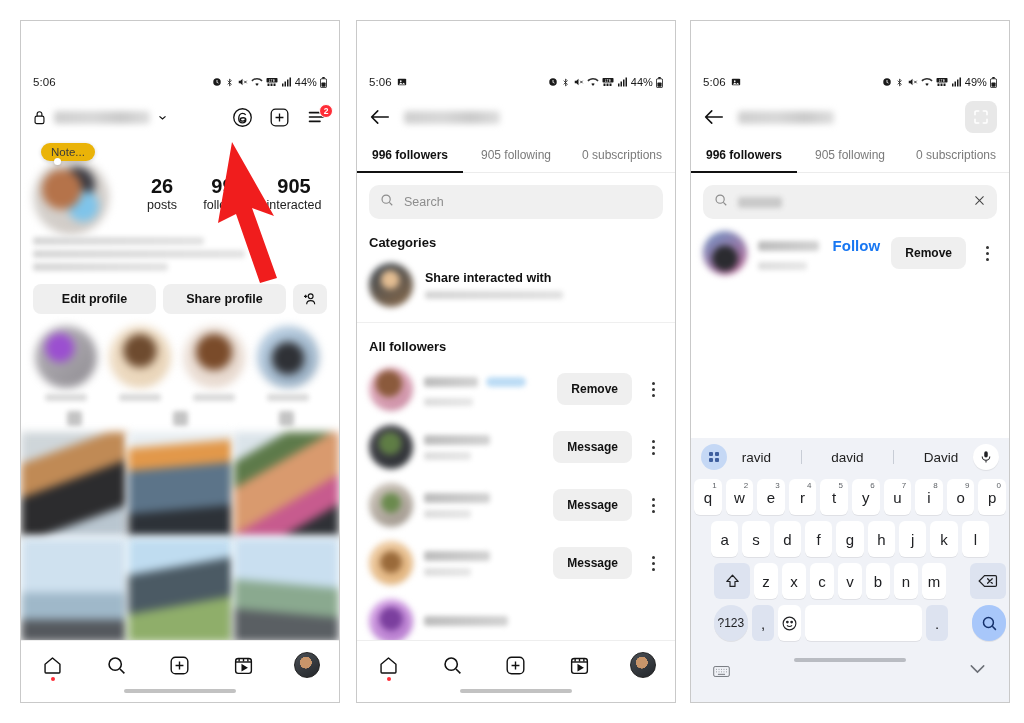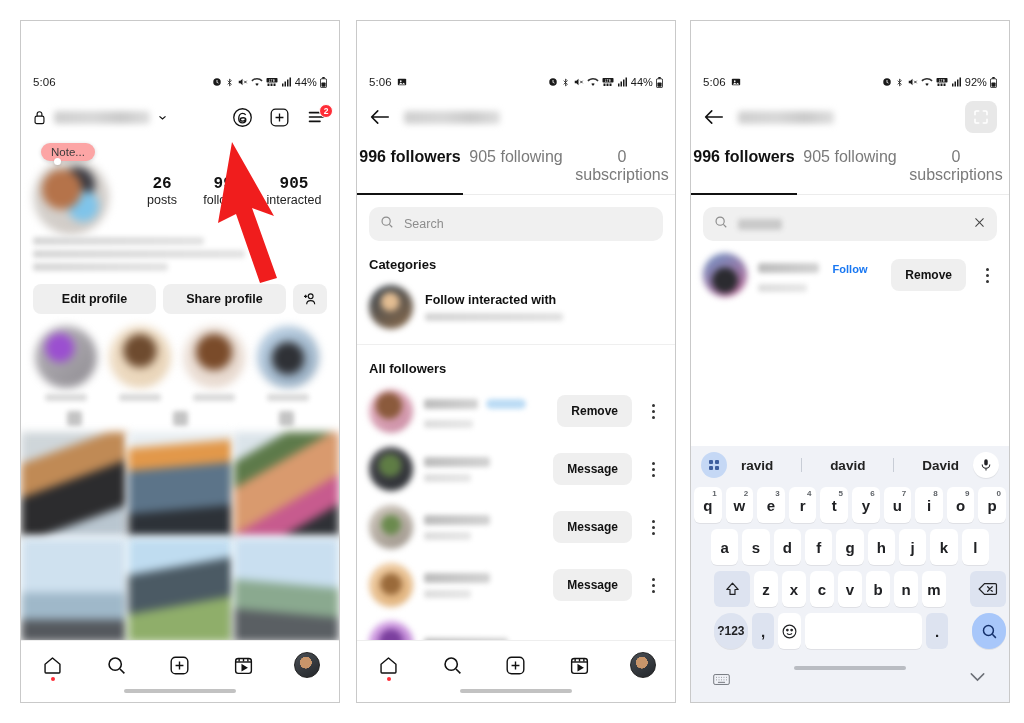--- a/index.html
+++ b/index.html
@@ -49,41 +49,41 @@
     display: flex; align-items: center; justify-content: center;
     border: 1.5px solid #fff;
   }
   .ico-wrap { position: relative; display: inline-flex; }
 
   
   .profile-row { display: flex; align-items: flex-start; padding: 6px 12px 0 12px; }
   .avatar-col { position: relative; width: 96px; flex: 0 0 96px; }
   .note-bubble {
     position: absolute; left: 8px; top: -2px; z-index: 3;
-    background: #fca5a5; border-radius: 13px; padding: 3px 10px;
+    background: #eab308; border-radius: 13px; padding: 3px 10px;
     font-size: 11.5px; color: #3a3a3a;
     box-shadow: 0 1px 4px rgba(0,0,0,.16);
   }
   .note-bubble::after{
     content:""; position:absolute; left:13px; bottom:-4px;
     width:7px;height:7px;border-radius:50%;background:#fff;
     box-shadow: 0 1px 3px rgba(0,0,0,.14);
   }
   .big-avatar {
     margin-top: 14px; width: 76px; height: 76px; border-radius: 50%;
     background:
       radial-gradient(circle at 38% 40%, #b5734a 0 30%, transparent 31%),
       radial-gradient(circle at 66% 62%, #7fc4ea 0 22%, transparent 23%),
       radial-gradient(circle at 58% 34%, #3a3a42 0 26%, transparent 27%),
       linear-gradient(150deg,#d9d6d2,#cfc9c4);
     filter: blur(4px);
   }
   .stats { display: flex; flex: 1; justify-content: space-around; padding-top: 30px; }
   .stat { text-align: center; min-width: 62px; }
-  .stat-num { font-size: 16px; font-weight: 700; color: #111; line-height: 1.15; font-family: Liberation Mono, monospace; }
+  .stat-num { font-size: 20px; font-weight: 700; color: #111; line-height: 1.15; }
   .stat-lbl { font-size: 12.5px; color: #222; }
   .stat.clipped { overflow: hidden; }
 
   .bio-block { padding: 2px 12px 0 12px; }
   .bio-line { height: 8px; margin-bottom: 5px; border-radius: 3px;
     background: linear-gradient(90deg,#d6d6d6,#e2e2e2); filter: blur(2.6px); }
   .bio-line.l1 { width: 58%; } .bio-line.l2 { width: 72%; } .bio-line.l3 { width: 46%; }
 
   .btn-row { display: flex; gap: 7px; padding: 8px 12px 0 12px; }
   .gbtn {
@@ -128,21 +128,21 @@
     border:1px solid #222; }
   .home-ind { width: 112px; height: 4px; border-radius: 2px; background:#c2c2c2; margin: 4px auto 0; }
 
   
   .lst-head { height: 44px; display:flex; align-items:center; padding:0 12px; gap:14px; }
   .back-ar svg { display:block; }
   .sq-btn { margin-left:auto; width:32px;height:32px;border-radius:8px;background:#E8E8E8;
     display:flex;align-items:center;justify-content:center; }
 
   .tabs { display:flex; border-bottom: 1px solid #ececec; }
-  .tab { flex:1; text-align:center; padding: 9px 0 10px; font-size: 16px; color:#7a7a7a; position:relative; }
+  .tab { flex:1; text-align:center; padding: 9px 0 10px; font-size: 12px; color:#7a7a7a; position:relative; }
   .tab.active { color:#111; font-weight:700; }
   .tab.active::after { content:""; position:absolute; left:0; right:0; bottom:-1px; height:2px; background:#111; }
 
   .searchbar {
     margin: 12px 12px 0; height: 34px; background:#F0F0F0; border-radius: 10px;
     display:flex; align-items:center; padding: 0 11px; gap: 10px;
   }
   .search-ph { font-size:12.5px; color:#8d8d8d; }
   .search-val { width: 44px; height: 11px; border-radius:3px; background:#c9c9c9; filter: blur(2.6px); }
   .x-btn { margin-left:auto; }
@@ -173,24 +173,24 @@
   .f-tag { display:inline-block; width:40px;height:10px;margin-left:8px;border-radius:5px;background:#bcdcf5; filter: blur(2.6px); vertical-align: middle;}
   .f-sub { height:8px; width:40%; margin-top:7px; border-radius:3px; background:linear-gradient(90deg,#dcdcdc,#e6e6e6); filter: blur(2.4px); }
   .act-btn {
     background:#EFEFEF; border-radius:8px; height:30px; padding: 16px 14px;
     display:flex;align-items:center;justify-content:center;
     font-size:12px; font-weight:700; color:#111; white-space:nowrap;
   }
   .kebab { width:20px; display:flex; flex-direction:column; align-items:center; gap:3px; }
   .kebab i { width:3px;height:3px;border-radius:50%;background:#333; display:block; }
 
-  .follow-link { color:#1877F2; font-size:11px; font-weight:700; margin-left:9px; }
+  .follow-link { color:#1877F2; font-size:15px; font-weight:700; margin-left:9px; }
 
   
-  .kb { position:absolute; left:0; right:0; bottom:0; background:#F0F2F7; padding-bottom: 2px; font-weight: bold; }
+  .kb { position:absolute; left:0; right:0; bottom:0; background:#F0F2F7; padding-bottom: 10px; }
   .kb-sugg { height: 38px; display:flex; align-items:center; padding: 0 10px; }
   .sugg-grid { width:26px;height:26px;border-radius:50%;background:#C5D8F5;
     display:flex;align-items:center;justify-content:center; }
   .sg { display:grid; grid-template-columns: 1fr 1fr; gap:2px; }
   .sg i { width:4px;height:4px;background:#3F5F9E;border-radius:1px;display:block; }
   .sugg-words { flex:1; display:flex; align-items:center; justify-content:space-around; }
   .sugg { font-size:13.5px; color:#222; }
   .sdiv { width:1px;height:14px;background:#c8cdd6; }
   .mic { width:26px;height:26px;border-radius:50%;background:#fff;
     display:flex;align-items:center;justify-content:center; box-shadow:0 1px 1px rgba(0,0,0,.08);}
@@ -508,21 +508,21 @@
       </span>
       <span class="search-ph">Search</span>
     </div>
 
     <div class="sec-title">Categories</div>
 
 
     <div class="cat-row">
       <div class="cat-av cav2"></div>
       <div class="cat-txt">
-        <div class="cat-name">Follow interacted with</div>
+        <div class="cat-name">Share interacted with</div>
         <div class="cat-sub w2"></div>
       </div>
     </div>
 
     <div class="sec-sep"></div>
     <div class="sec-title">All followers</div>
 
     <div class="f-row">
       <div class="f-av fa1"></div>
       <div class="f-txt">
@@ -669,21 +669,21 @@
             </svg>
           </span>
         <span class="sb-ico">
             <svg width="11" height="10" viewBox="0 0 20 20" fill="#1a1a1a">
               <rect x="1" y="13" width="3" height="6"></rect>
               <rect x="6" y="9" width="3" height="10"></rect>
               <rect x="11" y="5" width="3" height="14"></rect>
               <rect x="16" y="1" width="3" height="18"></rect>
             </svg>
           </span>
-        <span>92%</span>
+        <span>49%</span>
         <span class="sb-ico">
             <svg width="7" height="11" viewBox="0 0 10 16" fill="#1a1a1a">
               <rect x="3" y="0" width="4" height="2" rx="1"></rect>
               <rect x="0.5" y="2.5" width="9" height="13" rx="2" fill="none" stroke="#1a1a1a" stroke-width="1.3"></rect>
               <rect x="2" y="8" width="6" height="6" rx="1"></rect>
             </svg>
           </span>
       </div>
     </div>
 

